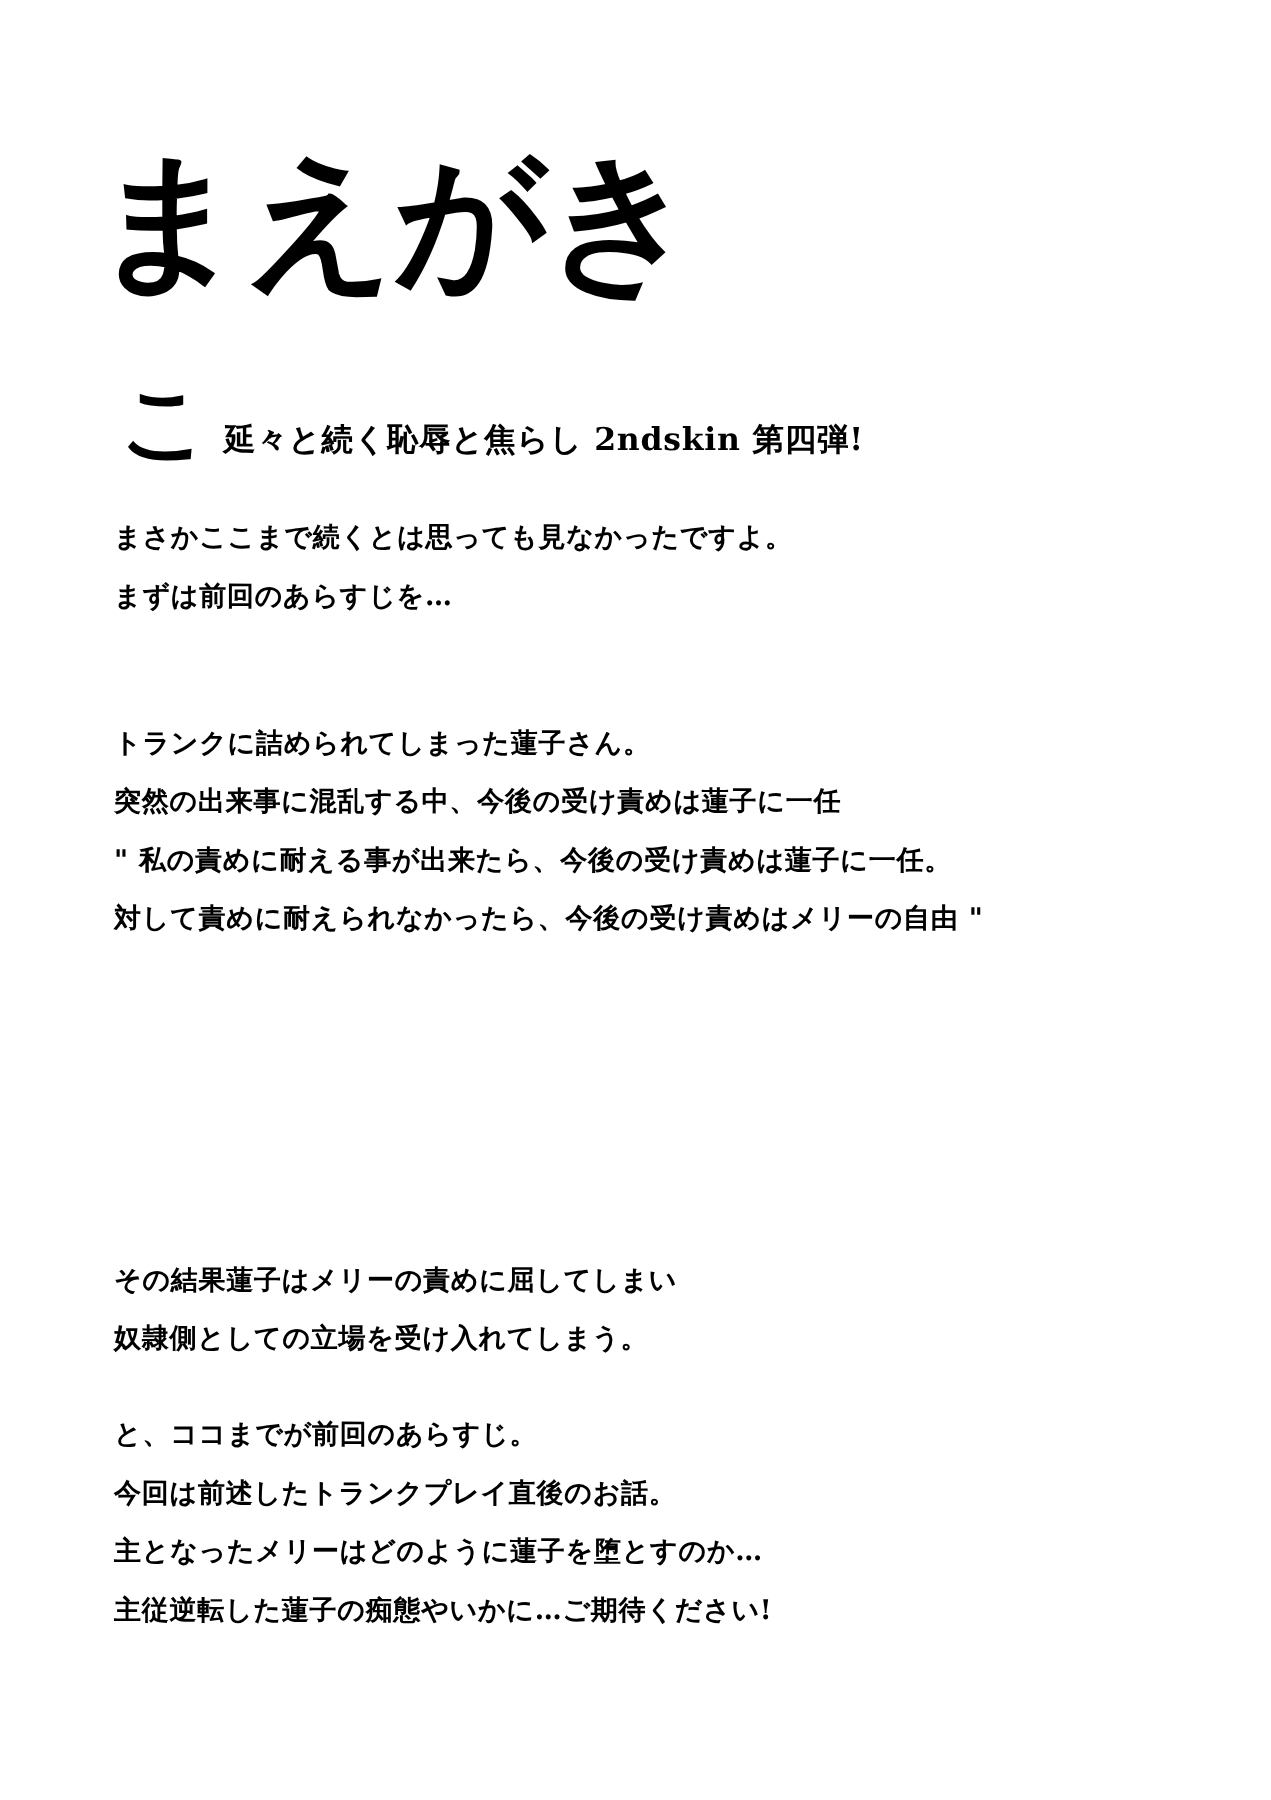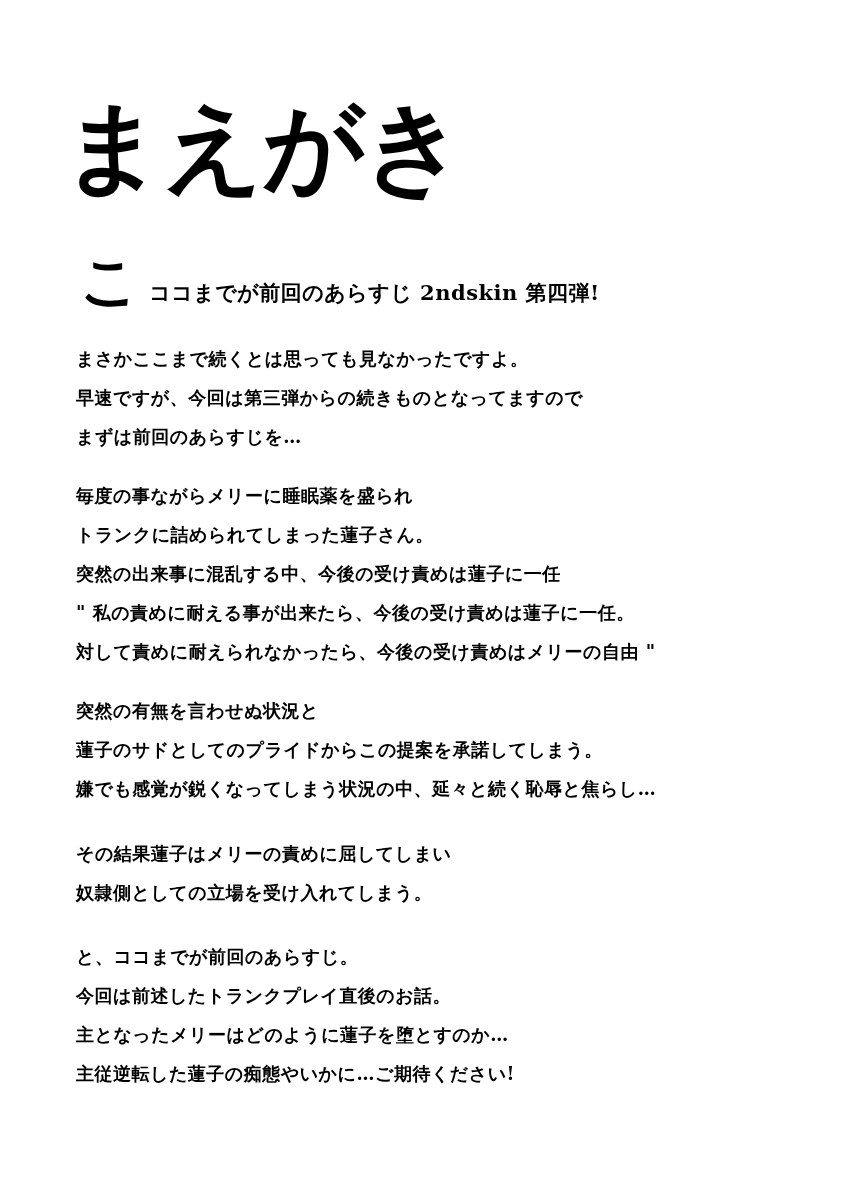--- a/index.html
+++ b/index.html
@@ -62,42 +62,35 @@
 </style>
 </head>
 <body>
 
 <div class="page">
 
   <h1 class="title">まえがき</h1>
 
   <div class="lead">
     <span class="dropcap">こ</span>
-    <span class="lead-rest">ココまでが前回のあらすじ 2ndskin 第四弾!</span>
+    <span class="lead-rest">延々と続く恥辱と焦らし 2ndskin 第四弾!</span>
   </div>
 
   <div class="para" style="top:339px">
     <div class="line">まさかここまで続くとは思っても見なかったですよ。</div>
-    <div class="line">早速ですが、今回は第三弾からの続きものとなってますので</div>
     <div class="line">まずは前回のあらすじを…</div>
   </div>
 
   <div class="para" style="top:476px">
-    <div class="line">毎度の事ながらメリーに睡眠薬を盛られ</div>
     <div class="line">トランクに詰められてしまった蓮子さん。</div>
     <div class="line">突然の出来事に混乱する中、今後の受け責めは蓮子に一任</div>
     <div class="line">" 私の責めに耐える事が出来たら、今後の受け責めは蓮子に一任。</div>
     <div class="line">対して責めに耐えられなかったら、今後の受け責めはメリーの自由 "</div>
   </div>
 
-  <div class="para" style="top:691px">
-    <div class="line">突然の有無を言わせぬ状況と</div>
-    <div class="line">蓮子のサドとしてのプライドからこの提案を承諾してしまう。</div>
-    <div class="line">嫌でも感覚が鋭くなってしまう状況の中、延々と続く恥辱と焦らし…</div>
-  </div>
 
   <div class="para" style="top:834px">
     <div class="line">その結果蓮子はメリーの責めに屈してしまい</div>
     <div class="line">奴隷側としての立場を受け入れてしまう。</div>
   </div>
 
   <div class="para" style="top:937px">
     <div class="line">と、ココまでが前回のあらすじ。</div>
     <div class="line">今回は前述したトランクプレイ直後のお話。</div>
     <div class="line">主となったメリーはどのように蓮子を堕とすのか…</div>

